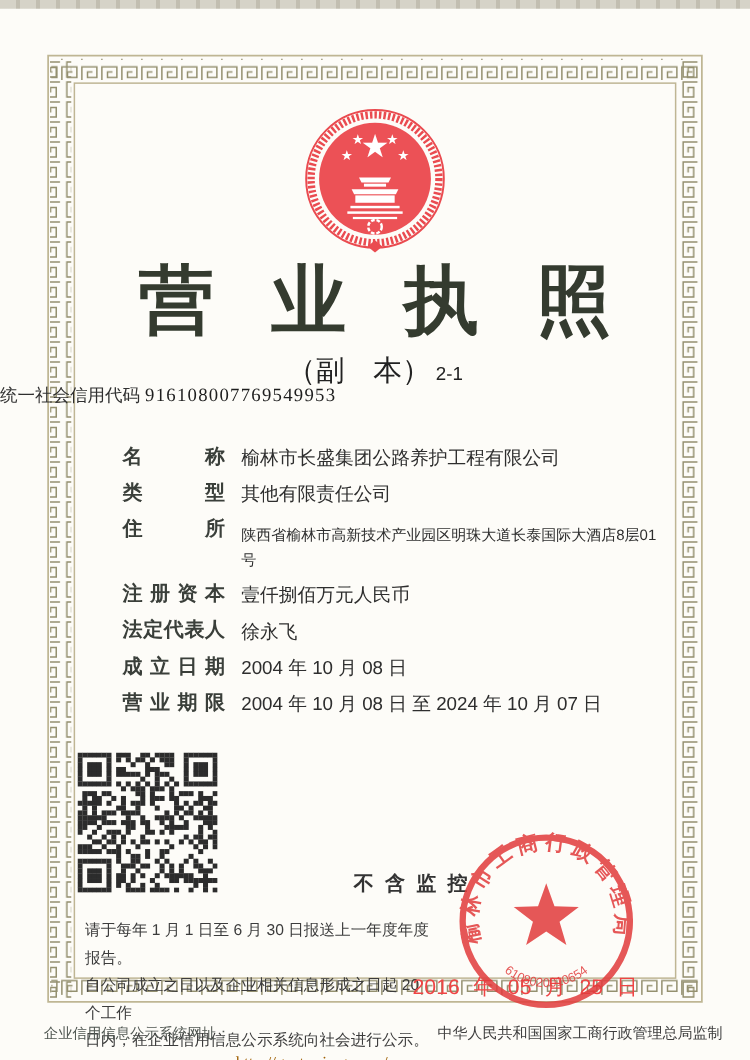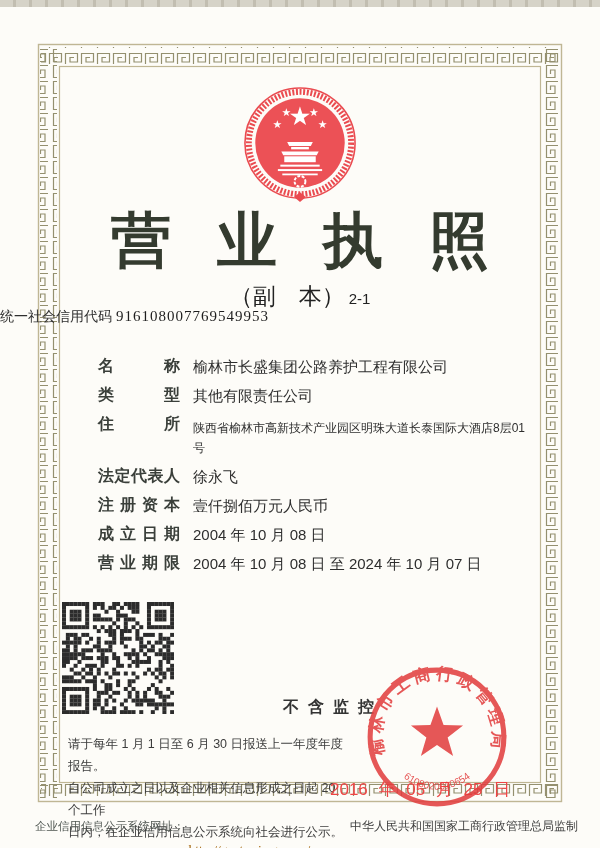--- a/index.html
+++ b/index.html
@@ -158,26 +158,26 @@
   </div>
   <div class="frow">
     <div class="flabel">类型</div>
     <div class="fvalue">其他有限责任公司</div>
   </div>
   <div class="frow small">
     <div class="flabel">住所</div>
     <div class="fvalue">陕西省榆林市高新技术产业园区明珠大道长泰国际大酒店8层01号</div>
   </div>
   <div class="frow">
+    <div class="flabel">注册资本</div>
+    <div class="fvalue">壹仟捌佰万元人民币</div>
+  </div>
+  <div class="frow">
     <div class="flabel">法定代表人</div>
     <div class="fvalue">徐永飞</div>
-  </div>
-  <div class="frow">
-    <div class="flabel">注册资本</div>
-    <div class="fvalue">壹仟捌佰万元人民币</div>
   </div>
   <div class="frow">
     <div class="flabel">成立日期</div>
     <div class="fvalue">2004 年 10 月 08 日</div>
   </div>
   <div class="frow">
     <div class="flabel">营业期限</div>
     <div class="fvalue">2004 年 10 月 08 日 至 2024 年 10 月 07 日</div>
   </div>
 </div>

